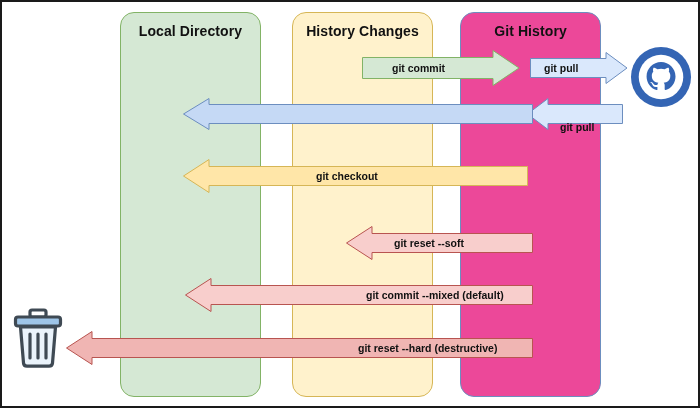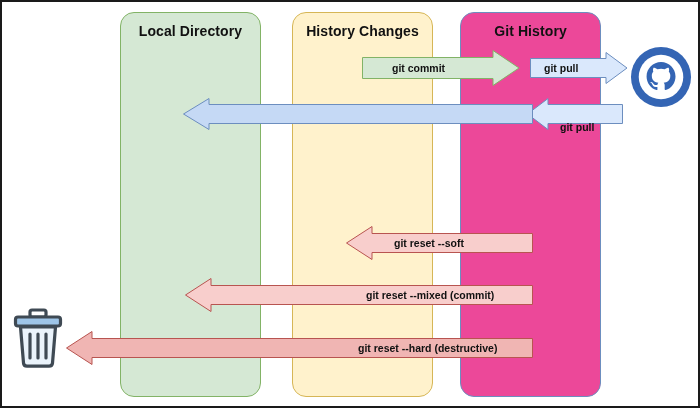--- a/index.html
+++ b/index.html
@@ -90,33 +90,39 @@
     </svg>
     <div class="arrow-label" style="left:33px;top:16px;margin-top:13px;">git pull</div>
   </div>
 
   <div class="arrow-wrap" style="left:181px;top:96px;width:350px;height:32px;">
     <svg width="350" height="32" viewBox="0 0 350 32">
       <polygon points="349.5,6.5 26,6.5 26,0.5 0.5,16 26,31.5 26,25.5 349.5,25.5" fill="#c5d9f5" stroke="#6c8ebf" stroke-width="1"></polygon>
     </svg>
   </div>
 
+  <div class="arrow-wrap" style="left:181px;top:157px;width:345px;height:34px;">
+    <svg width="345" height="34" viewBox="0 0 345 34">
+      <polygon points="344.5,7.5 26,7.5 26,0.5 0.5,17 26,33.5 26,26.5 344.5,26.5" fill="#ffe6a8" stroke="#d6b656" stroke-width="1"></polygon>
+    </svg>
+    <div class="arrow-label" style="left:133px;top:17px;">git checkout</div>
+  </div>
 
   <div class="arrow-wrap" style="left:344px;top:224px;width:187px;height:34px;">
     <svg width="187" height="34" viewBox="0 0 187 34">
       <polygon points="186.5,7.5 26,7.5 26,0.5 0.5,17 26,33.5 26,26.5 186.5,26.5" fill="#f8cecc" stroke="#b85450" stroke-width="1"></polygon>
     </svg>
     <div class="arrow-label" style="left:48px;top:17px;">git reset --soft</div>
   </div>
 
   <div class="arrow-wrap" style="left:183px;top:276px;width:348px;height:34px;">
     <svg width="348" height="34" viewBox="0 0 348 34">
       <polygon points="347.5,7.5 26,7.5 26,0.5 0.5,17 26,33.5 26,26.5 347.5,26.5" fill="#f8cecc" stroke="#b85450" stroke-width="1"></polygon>
     </svg>
-    <div class="arrow-label" style="left:181px;top:17px;">git reset --mixed (commit)</div>
+    <div class="arrow-label" style="left:181px;top:17px;">git commit --mixed (default)</div>
   </div>
 
   <div class="arrow-wrap" style="left:64px;top:329px;width:467px;height:34px;">
     <svg width="467" height="34" viewBox="0 0 467 34">
       <polygon points="466.5,7.5 26,7.5 26,0.5 0.5,17 26,33.5 26,26.5 466.5,26.5" fill="#f0b5b3" stroke="#b85450" stroke-width="1"></polygon>
     </svg>
     <div class="arrow-label" style="left:292px;top:17px;">git reset --hard (destructive)</div>
   </div>
 
   <div class="gh" style="left:628px;top:44px;width:62px;height:62px;">

